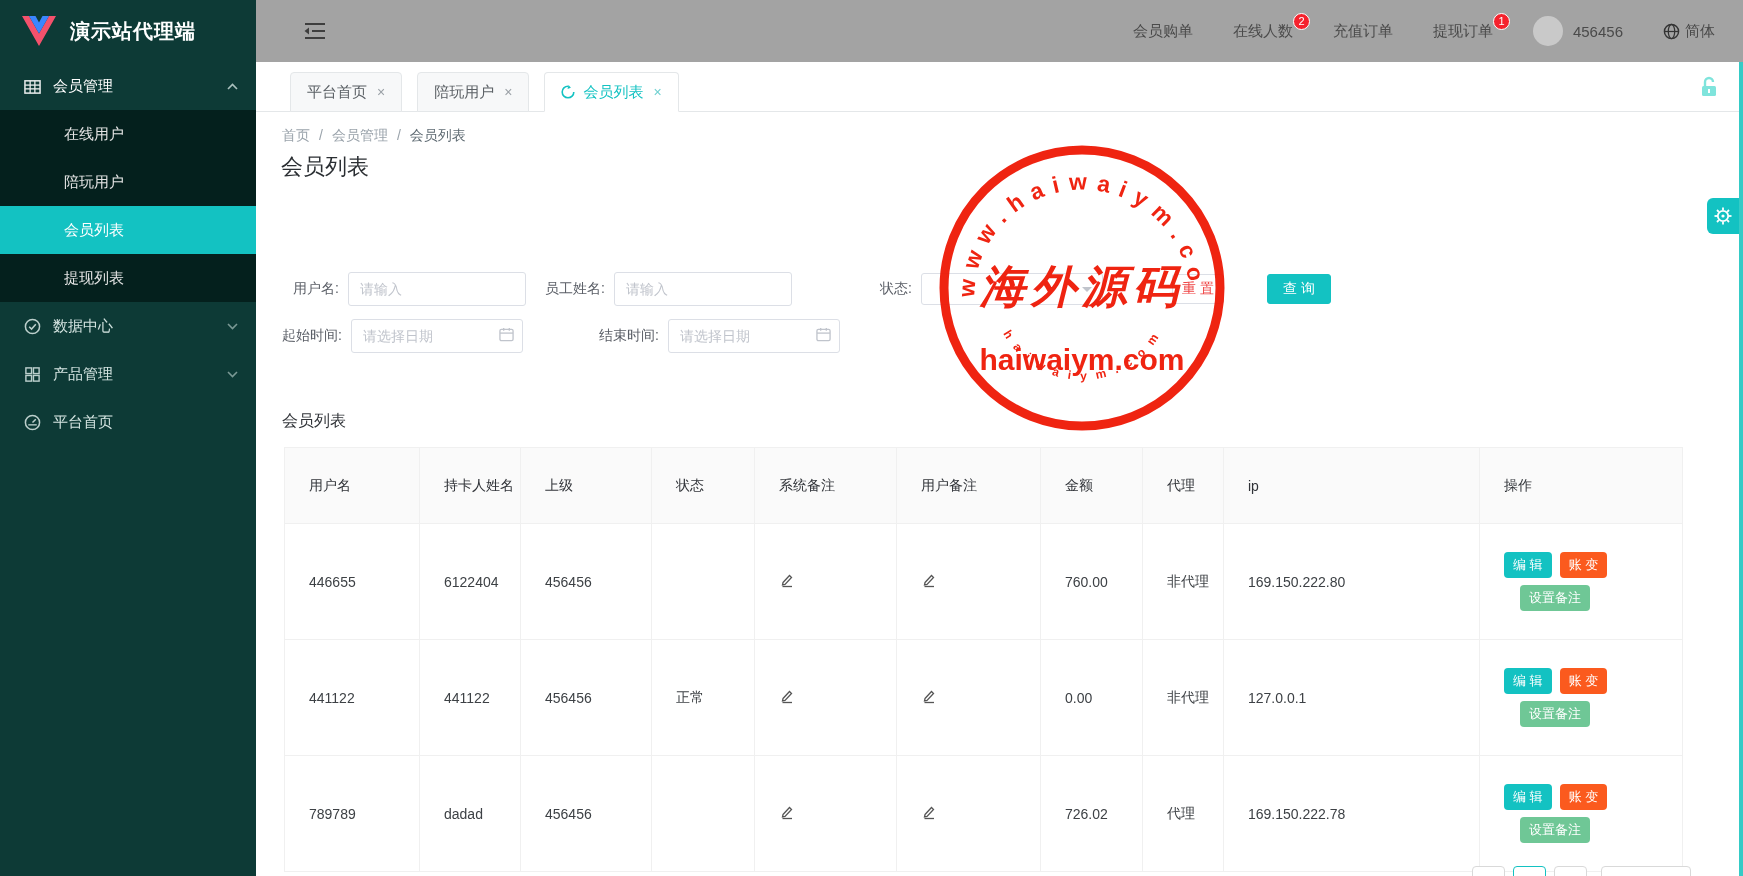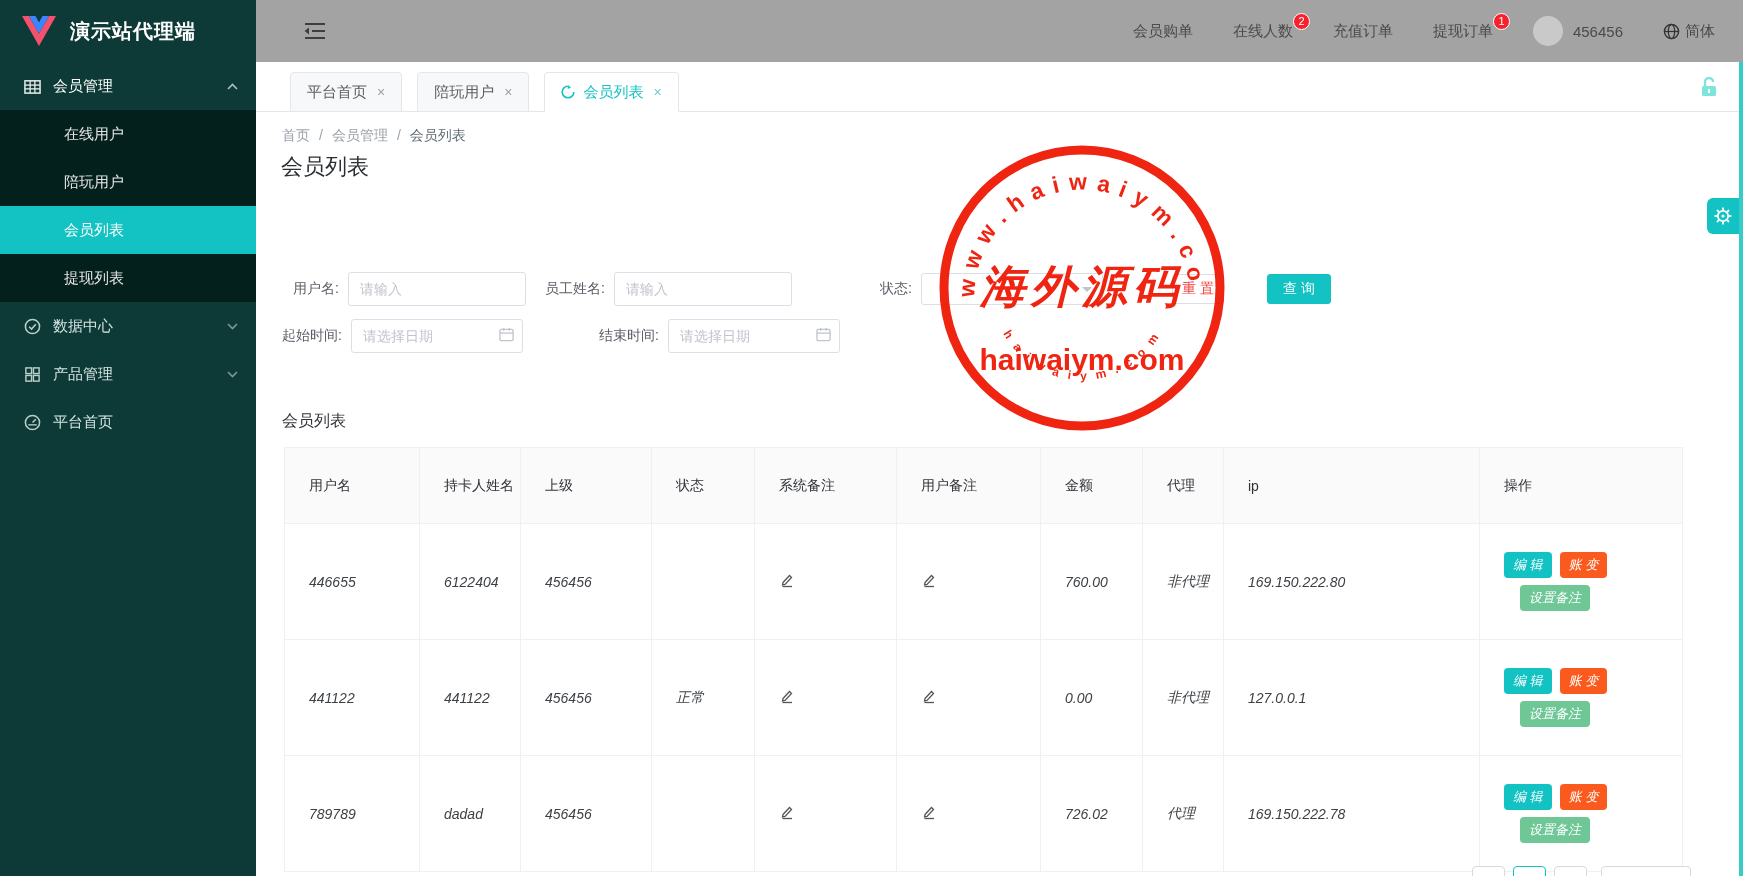--- a/index.html
+++ b/index.html
@@ -63,21 +63,21 @@
   .btn-reset { position:absolute; width:52px; background:#fff; border:1px solid #dcdfe6; color:#ef4444; }
   .btn-search { position:absolute; width:64px; background:#13c2c2; border:1px solid #13c2c2; color:#fff; }
 
   .section-title { position:absolute; left:26px; top:299px; font-size:16px; font-weight:500; color:#303338; }
 
   
   .table-wrap { position:absolute; left:28px; top:335px; width:1398px; }
   table { border-collapse:collapse; width:1398px; table-layout:fixed; font-size:14px; }
   th, td { border:1px solid #f0f0f0; padding:0 0 0 24px; text-align:left; vertical-align:middle; font-weight:400; }
   thead th { background:#fafafa; height:76px; color:#303338; font-weight:500; }
-  tbody td { height:116px; color:#3d4145; background:#fff;font-style:italic; }
+  tbody td { height:116px; color:#3d4145; background:#fff; }
   .edit-ic { display:inline-block; cursor:pointer; }
   .op-line { display:flex; gap:8px; }
   .op-line2 { margin-top:7px; margin-left:16px; }
   .btn-mini { height:26px; padding:0 9px; border-radius:4px; color:#fff; font-size:13px; display:inline-flex; align-items:center; cursor:pointer; white-space:nowrap; }
   .b-edit { background:#13c2c2; }
   .b-balance { background:#fb5a1e; }
   .b-remark { background:#6fc796; }
 
   
   .pager-box { position:absolute; background:#fff; border:1px solid #d9d9d9; border-radius:4px; height:30px; top:866px; }

